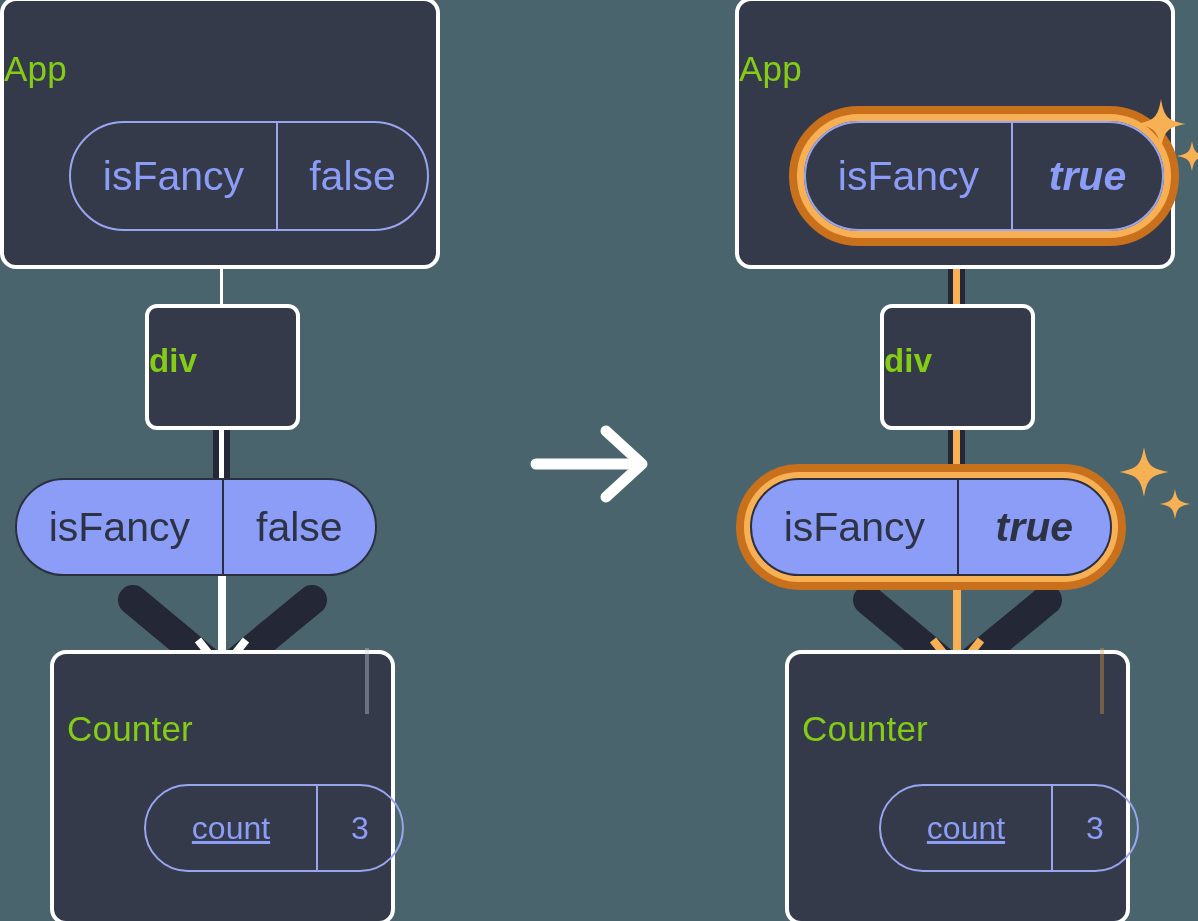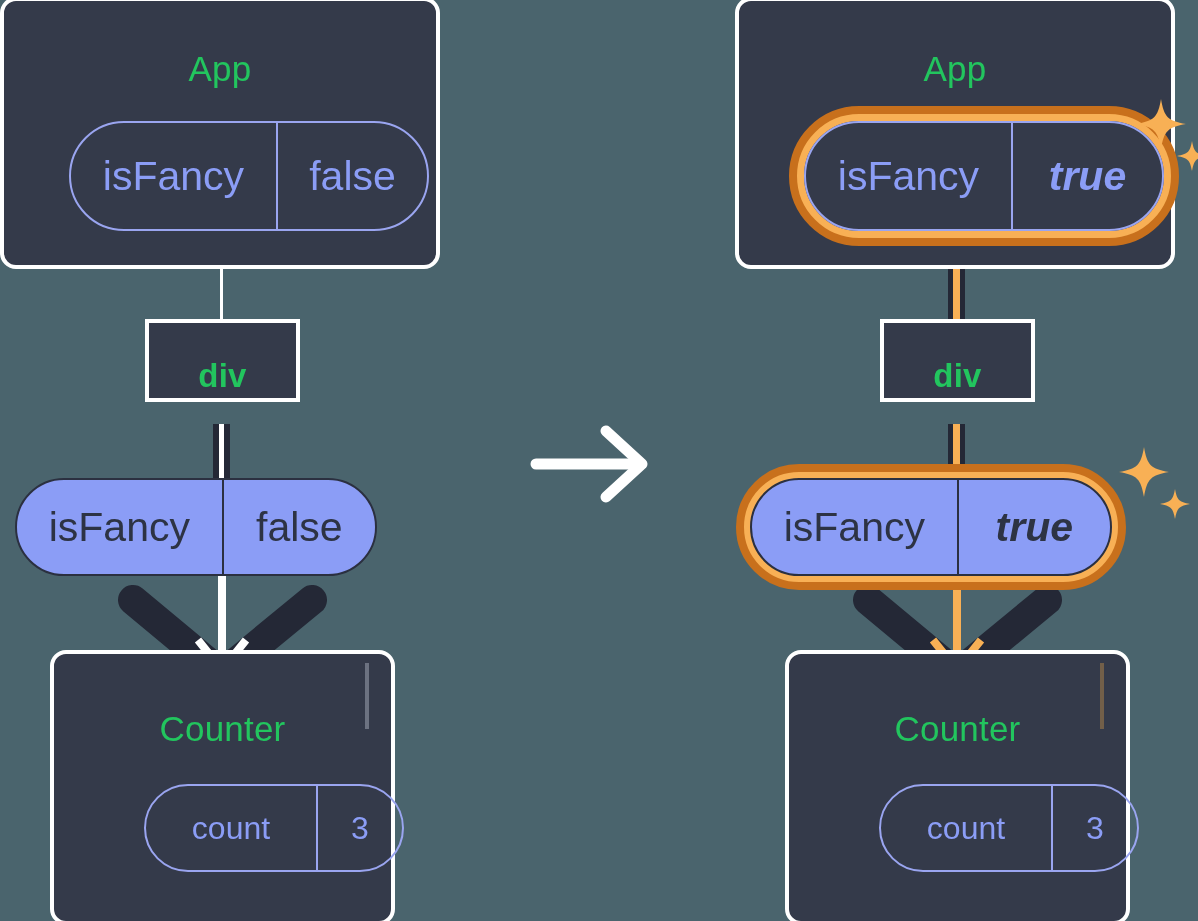--- a/index.html
+++ b/index.html
@@ -42,39 +42,38 @@
     height: 272px;
   }
   .cbox-counter {
     left: 75px;
     top: 650px;
     width: 345px;
     height: 275px;
   }
   .cbox-div {
     left: 170px;
-    top: 319px;
+    top: 304px;
     width: 155px;
-    height: 83px;
-    border-radius: 0;
+    height: 126px;
+    border-radius: 12px;
     z-index: 30;
   }
 
   .cbox-title {
     position: absolute;
     left: 0;
     right: 0;
-    text-align: center;
-    color: #22c55e;
+    color: #84cc16;
     font-size: 35px;
     font-weight: 400;
     letter-spacing: 0.2px;
   }
   .cbox-app .cbox-title    { top: 48px; }
-  .cbox-counter .cbox-title{ top: 55px; }
+  .cbox-counter .cbox-title{ top: 55px; margin-left: 13px; }
   .cbox-div .cbox-title    { top: 34px; font-size: 33px; font-weight: 700; }
 
   
   .pill {
     position: absolute;
     box-sizing: border-box;
     display: flex;
     align-items: stretch;
     border-radius: 999px;
     overflow: hidden;
@@ -119,21 +118,21 @@
   .pill-app .v { width: 155px; }
 
   
   .pill-counter {
     left: 90px;
     top: 130px;
     width: 260px;
     height: 88px;
     z-index: 25;
   }
-  .pill-counter .k { width: 170px; }
+  .pill-counter .k { width: 170px; text-decoration: underline; }
   .pill-counter .v { width: 90px; font-size: 32px; }
   .pill-counter .pill-cell { font-size: 32px; }
 
   
   .pill-props {
     left: 40px;
     top: 478px;
     width: 362px;
     height: 98px;
     z-index: 25;

